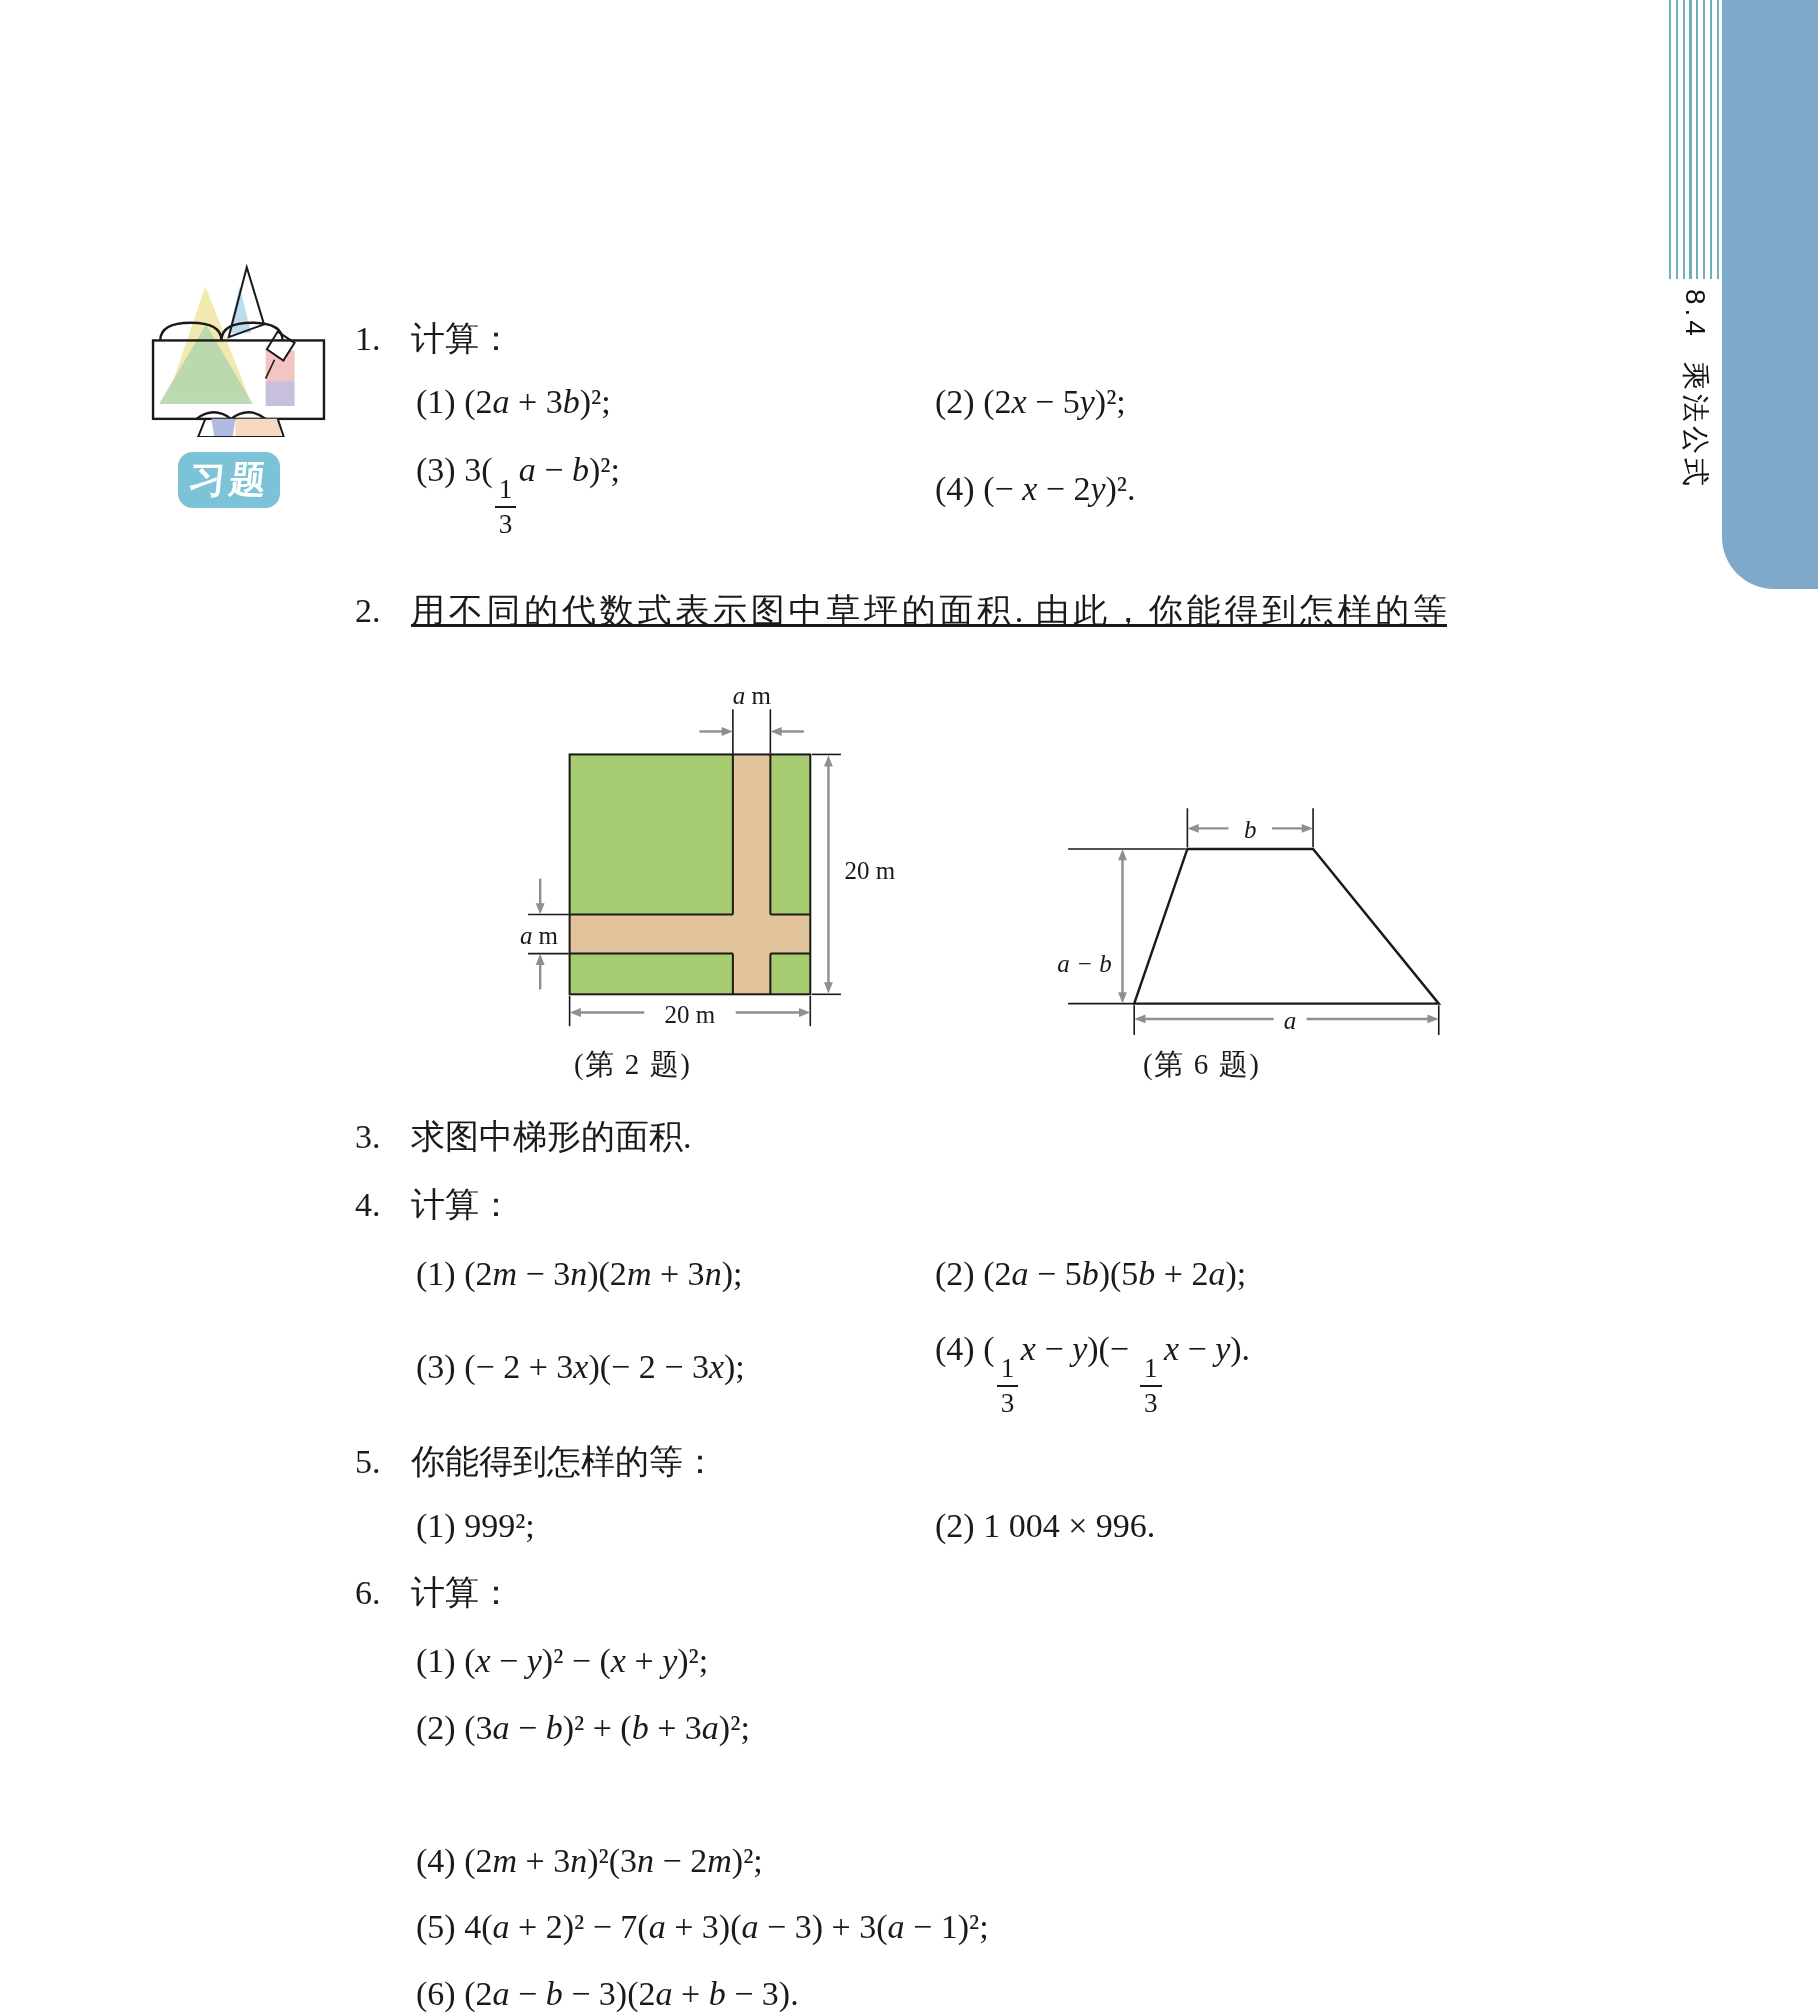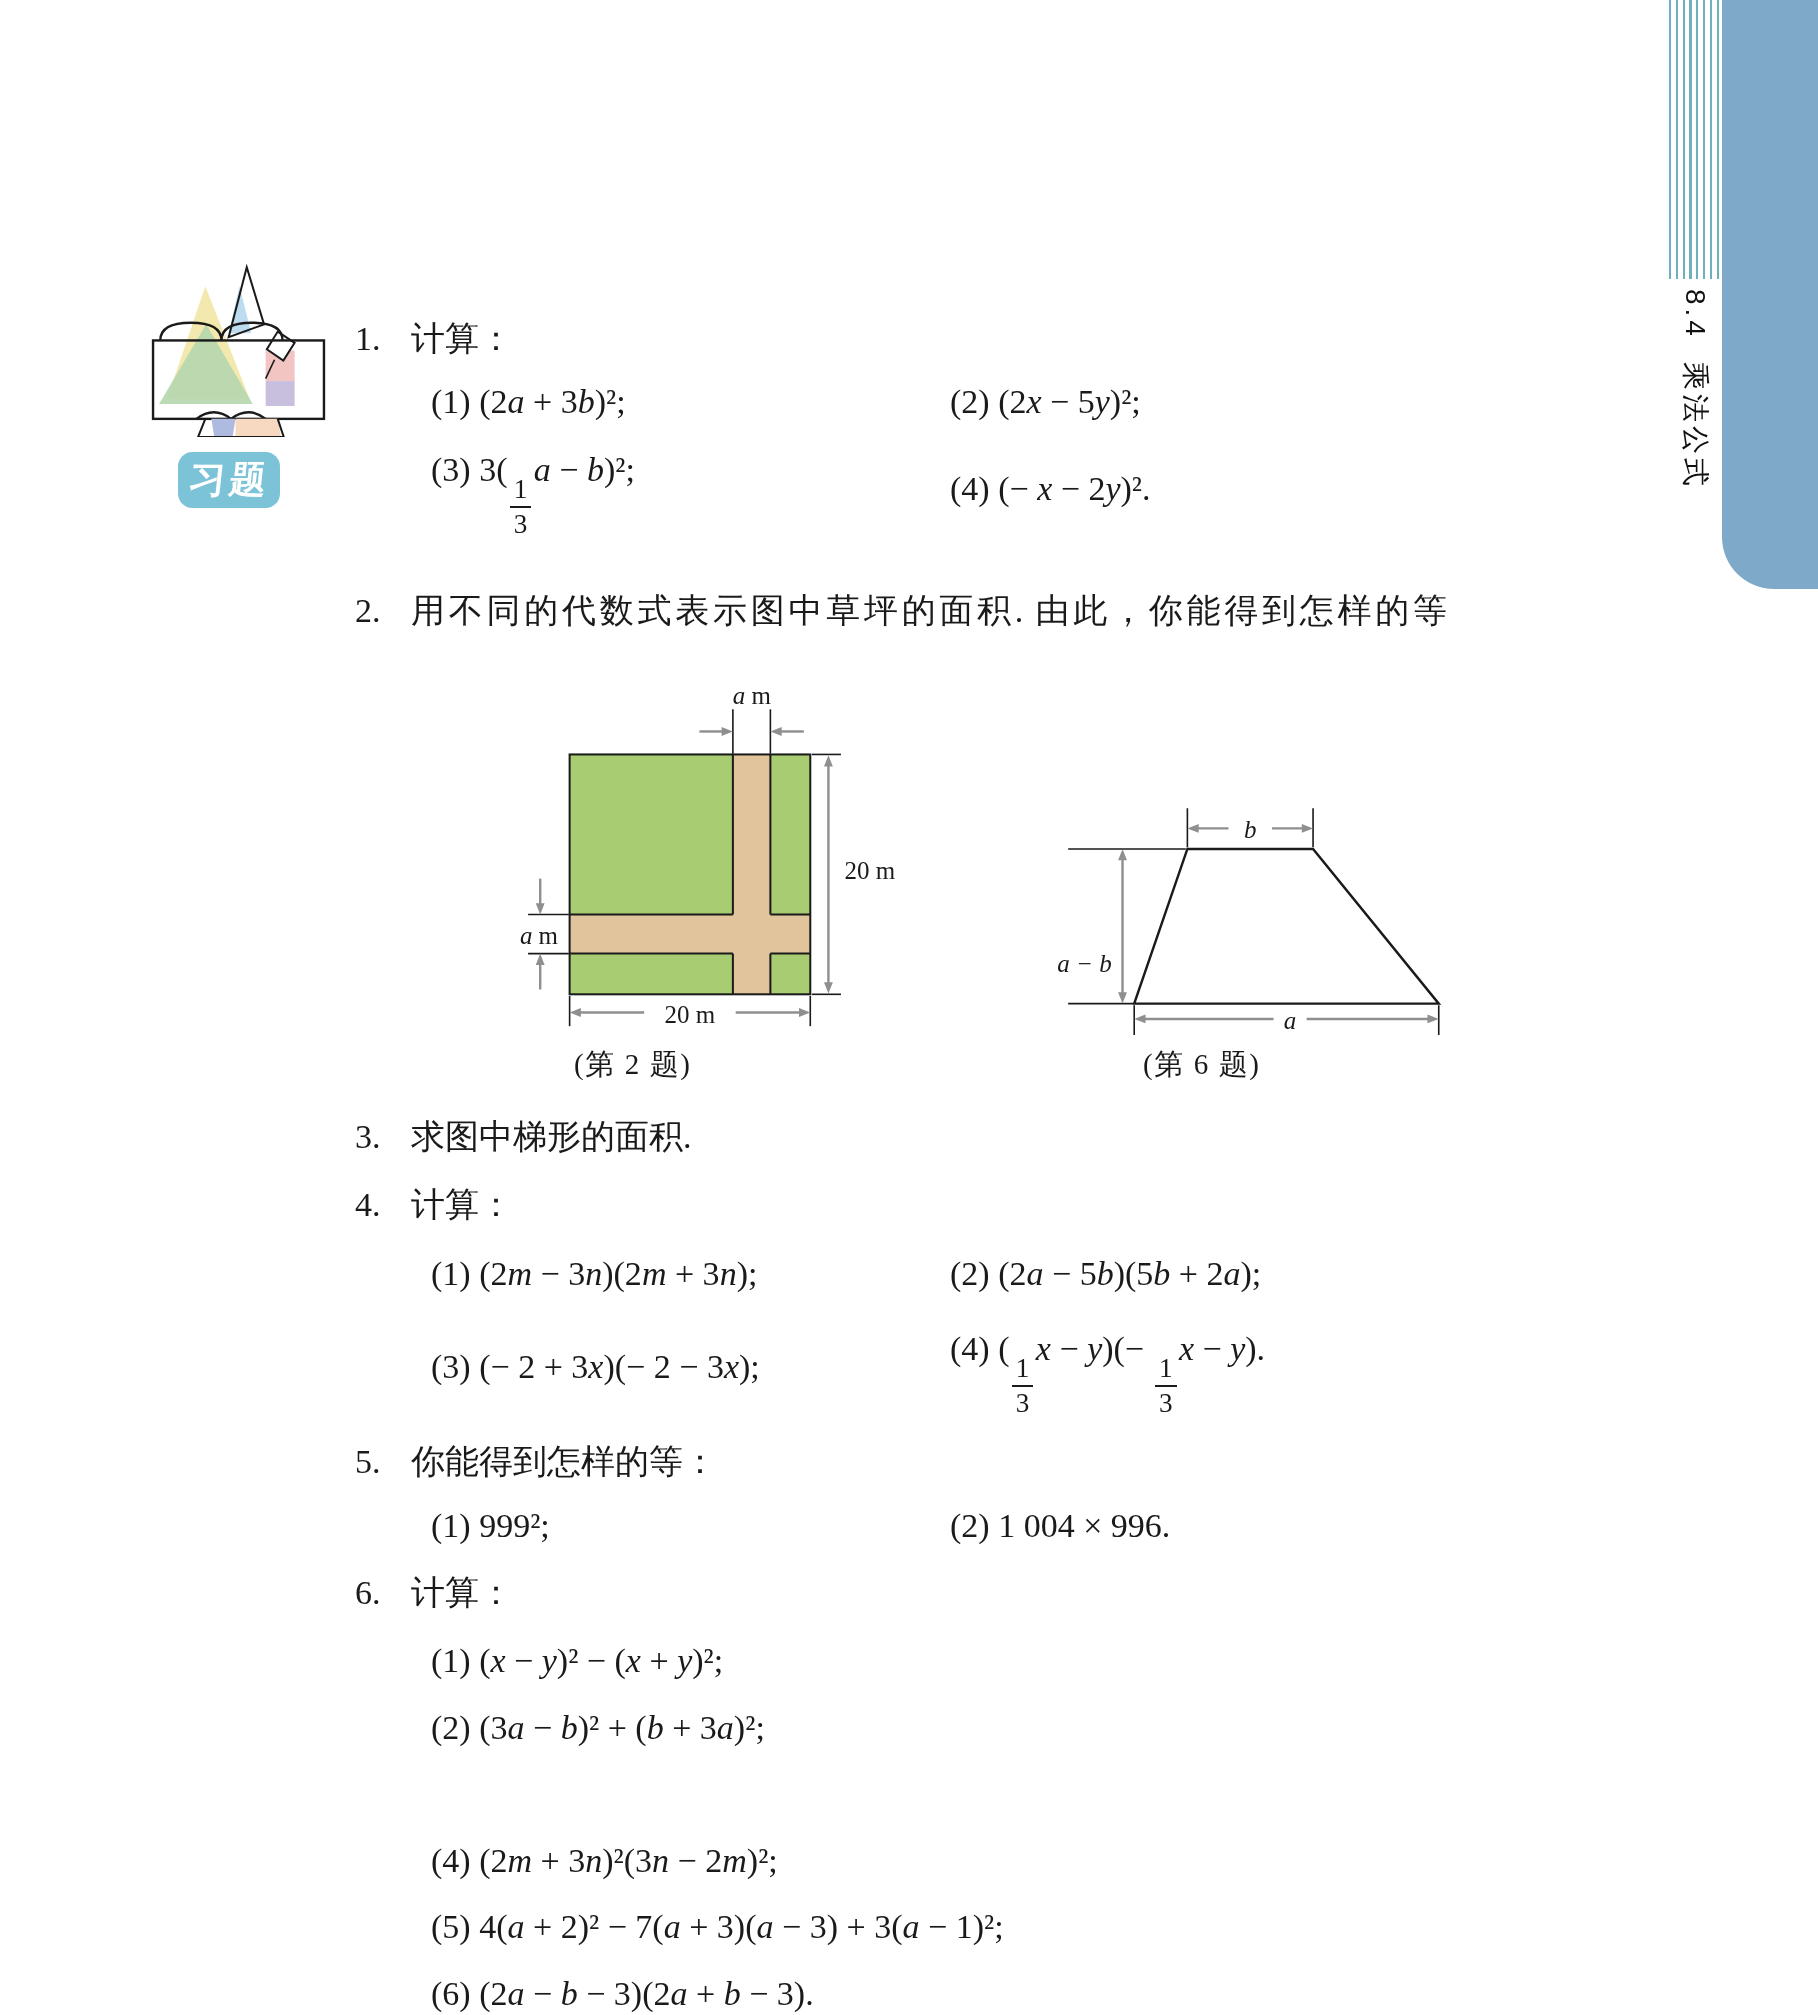--- a/index.html
+++ b/index.html
@@ -16,23 +16,23 @@
   .side-title .t2{margin-left:22px;}
   
   .badge{position:absolute;left:178px;top:452px;width:102px;height:56px;background:#7cc3d8;
          border-radius:14.5px;display:flex;align-items:center;justify-content:center;}
   .badge span{font-family:"Liberation Sans","DejaVu Sans",sans-serif;font-size:37px;font-weight:bold;
          color:#fff;letter-spacing:3.2px;transform:skewX(-6deg);}
   .booklogo{position:absolute;left:145px;top:264px;}
   
   .row{position:absolute;left:355px;display:flex;align-items:baseline;font-size:34px;line-height:1.25;white-space:nowrap;}
   .row .num{width:56px;flex:0 0 56px;}
-  .item{position:absolute;font-size:34px;line-height:1.25;white-space:nowrap;margin-left:15px;}
+  .item{position:absolute;font-size:34px;line-height:1.25;white-space:nowrap;}
   .wrapline{position:absolute;font-size:34px;line-height:1.25;white-space:nowrap;}
-  .just{width:1036px;text-align:justify;text-align-last:justify;}
+  .just{width:1036px;text-align:justify;text-align-last:justify;text-decoration:underline;}
   i{font-style:italic;}
   .frac{display:inline-flex;flex-direction:column;align-items:center;vertical-align:-0.62em;
         line-height:1;font-size:0.8em;margin:0 2.4px;text-align:center;}
   .fnum{display:block;border-bottom:2px solid #1a1a1a;padding:0 4px 2.8px;}
   .fden{display:block;padding-top:2.8px;}
   
   .fig{position:absolute;}
   .fig-caption{position:absolute;top:1045px;width:250px;font-size:29px;letter-spacing:1.6px;}
   svg text{font-family:"Liberation Serif","DejaVu Serif",serif;font-size:62px;fill:#1a1a1a;}
   svg .it{font-style:italic;}

